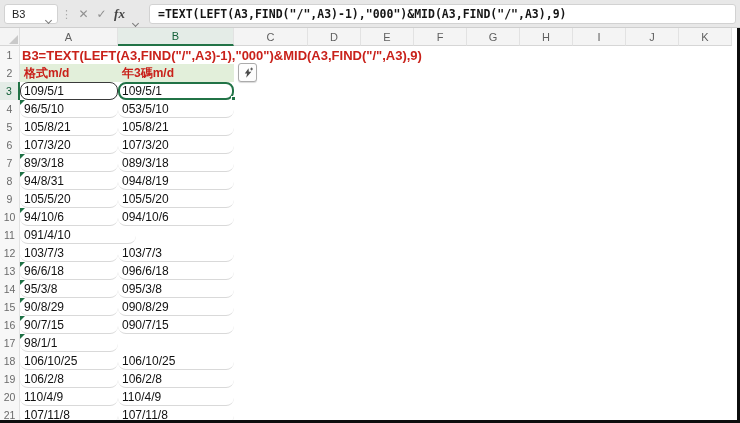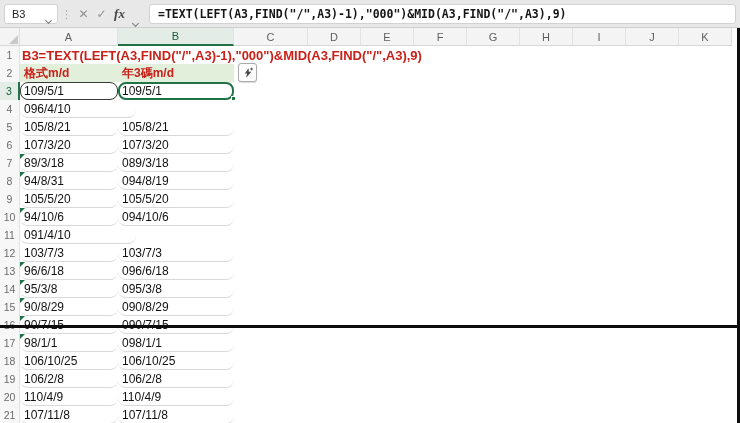--- a/index.html
+++ b/index.html
@@ -2,21 +2,21 @@
 <html style="--red: #c9211a; --green: #217346; --green-dark: #1e7145; --hdr-green-bg: #e2efda;"><head>
 <meta charset="utf-8">
 <style>
   :root{
     --red:#c9211a; --green:#217346; --green-dark:#1e7145;
     --hdr-green-bg:#e2efda; --sel-tint:#e4ece7; --grid-line:#d9d9d9;
   }
   *{box-sizing:border-box; margin:0; padding:0;}
   html,body{width:740px;height:423px;overflow:hidden;background:#fff;
     font-family:"Liberation Sans","DejaVu Sans",sans-serif;}
-  .app{position:relative;width:740px;height:328px;background:#fff;}
+  .app{position:relative;width:740px;height:423px;background:#fff;}
 
   
   .topbar{position:absolute;top:0;left:0;width:740px;height:28px;background:#e8e8e8;
     border-bottom:1px solid #cfcfcf;display:flex;align-items:center;}
   .namebox{position:absolute;left:4px;top:4px;width:54px;height:20px;background:#fff;
     border:1px solid #d2d2d2;border-radius:3px;display:flex;align-items:center;
     font-size:11px;color:#222;padding-left:7px;cursor:default;}
   .nb-chev{position:absolute;right:5px;top:8px;width:6px;height:6px;}
   .chev{width:5px;height:5px;border-right:1.4px solid #7a7a7a;border-bottom:1.4px solid #7a7a7a;
     transform:rotate(45deg);display:inline-block;}
@@ -119,21 +119,22 @@
           <div class="cell ca hdrcell">格式m/d</div>
           <div class="cell cb hdrcell">年3碼m/d</div>
         </div>
         <div class="row data">
           <div class="rowhead sel">3</div>
           <div class="cell ca a3box">109/5/1</div>
           <div class="cell cb active-cell">109/5/1<span class="fill-handle"></span></div>
         </div>
         <div class="row data">
           <div class="rowhead">4</div>
-          <div class="cell cb">096/4/10</div>
+          <div class="cell ca">96/5/10<span class="err"></span></div>
+          <div class="cell cb">053/5/10</div>
         </div>
         <div class="row data">
           <div class="rowhead">5</div>
           <div class="cell ca">105/8/21</div>
           <div class="cell cb">105/8/21</div>
         </div>
         <div class="row data">
           <div class="rowhead">6</div>
           <div class="cell ca">107/3/20</div>
           <div class="cell cb">107/3/20</div>
@@ -183,21 +184,20 @@
           <div class="cell cb">090/8/29</div>
         </div>
         <div class="row data">
           <div class="rowhead">16</div>
           <div class="cell ca">90/7/15<span class="err"></span></div>
           <div class="cell cb">090/7/15</div>
         </div>
         <div class="row data">
           <div class="rowhead">17</div>
           <div class="cell ca">98/1/1<span class="err"></span></div>
-          <div class="cell cb">098/1/1</div>
         </div>
         <div class="row data">
           <div class="rowhead">18</div>
           <div class="cell ca">106/10/25</div>
           <div class="cell cb">106/10/25</div>
         </div>
         <div class="row data">
           <div class="rowhead">19</div>
           <div class="cell ca">106/2/8</div>
           <div class="cell cb">106/2/8</div>

